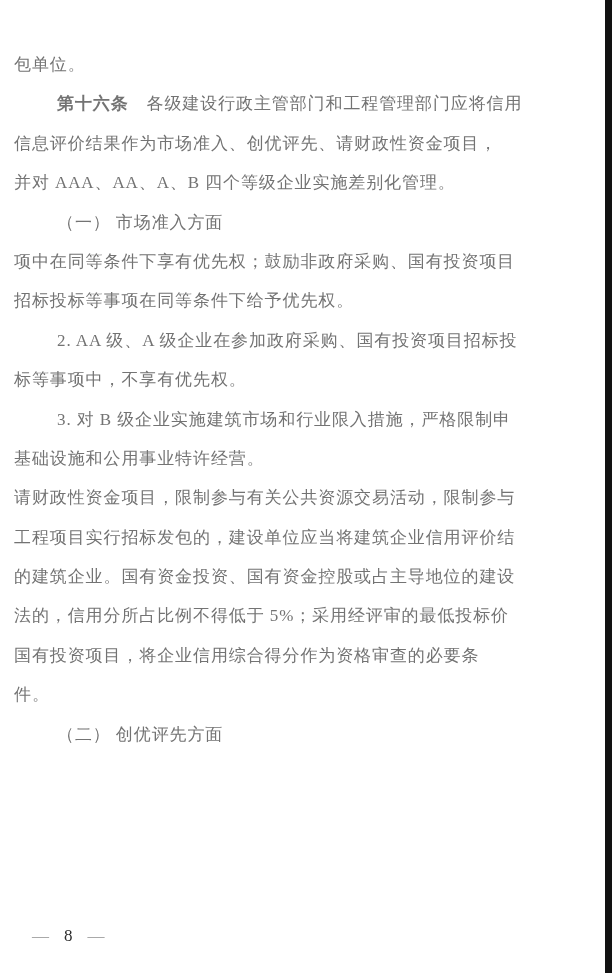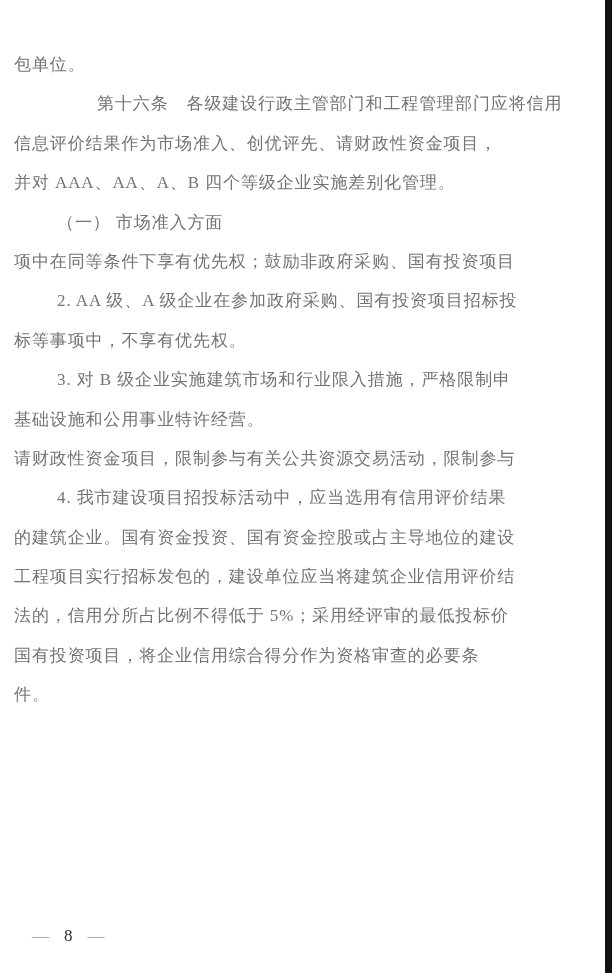--- a/index.html
+++ b/index.html
@@ -20,21 +20,21 @@
   .line {
     height: 39.4px;
     line-height: 39.4px;
     font-size: 17px;
     letter-spacing: 0.9px;
     color: #737373;
     white-space: nowrap;
   }
   .indent { padding-left: 43px; }
   .bold { font-weight: normal; }
-  .term { font-weight: normal; margin-left: 40px; }
+  .term { font-weight: bold; }
   .page-number {
     position: absolute;
     left: 32px;
     top: 926px;
     font-size: 17px;
     color: #3a3a3a;
     letter-spacing: 1px;
   }
   .page-number .dash {
     color: #9b9b9b;
@@ -58,30 +58,31 @@
 
 <div class="page">
 
   <div class="textblock">
     <div class="line">包单位。</div>
     <div class="line indent"><span class="term">第十六条</span><span>　各级建设行政主管部门和工程管理部门应将信用</span></div>
     <div class="line">信息评价结果作为市场准入、创优评先、请财政性资金项目，</div>
     <div class="line">并对 AAA、AA、A、B 四个等级企业实施差别化管理。</div>
     <div class="line indent bold">（一） 市场准入方面</div>
     <div class="line">项中在同等条件下享有优先权；鼓励非政府采购、国有投资项目</div>
+    <div class="line">招标投标等事项在同等条件下给予优先权。</div>
     <div class="line indent">2. AA 级、A 级企业在参加政府采购、国有投资项目招标投</div>
     <div class="line">标等事项中，不享有优先权。</div>
     <div class="line indent">3. 对 B 级企业实施建筑市场和行业限入措施，严格限制申</div>
     <div class="line">基础设施和公用事业特许经营。</div>
     <div class="line">请财政性资金项目，限制参与有关公共资源交易活动，限制参与</div>
-    <div class="line indent">4. 我市建设项目招投标活动中，应当选用有信用评价结果</div>
+    <div class="line">工程项目实行招标发包的，建设单位应当将建筑企业信用评价结</div>
     <div class="line">的建筑企业。国有资金投资、国有资金控股或占主导地位的建设</div>
-    <div class="line">工程项目实行招标发包的，建设单位应当将建筑企业信用评价结</div>
     <div class="line">法的，信用分所占比例不得低于 5%；采用经评审的最低投标价</div>
     <div class="line">国有投资项目，将企业信用综合得分作为资格审查的必要条</div>
     <div class="line">件。</div>
+    <div class="line indent bold">（二） 创优评先方面</div>
   </div>
 
   <div class="page-number"><span class="dash">—</span><span class="num">8</span><span class="dash">—</span></div>
 
   <div class="scan-bar"></div>
 
 </div>
 
 </body></html>

